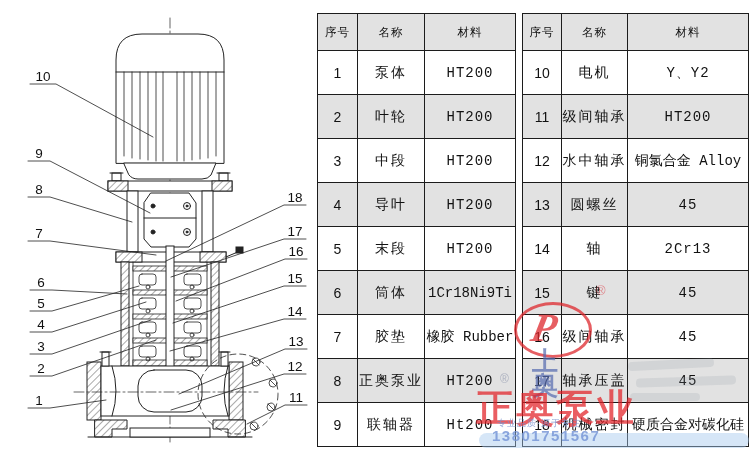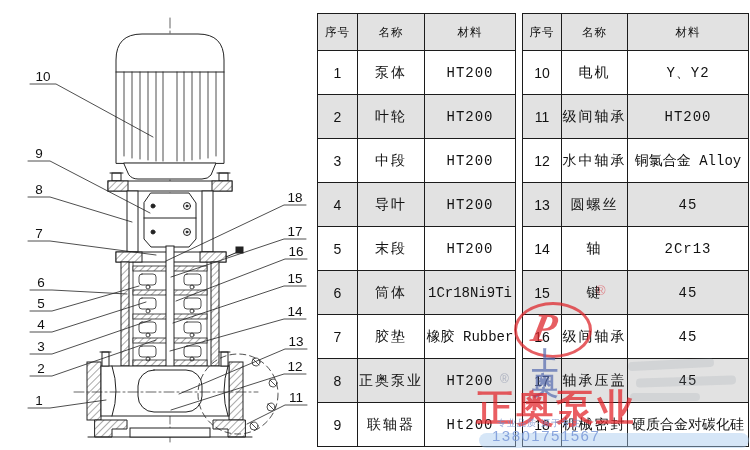--- a/index.html
+++ b/index.html
@@ -30,21 +30,21 @@
   .wm-logo .glyph{position:absolute;left:18px;top:2px;font-size:40px;font-weight:bold;font-style:italic;
                   color:rgba(222,40,45,.75);font-family:"Liberation Serif",serif;transform:skewX(-12deg);}
   .wm-reg1{left:596px;top:283px;font-size:13px;color:rgba(222,60,70,.55);}
   .wm-reg2{left:500px;top:372px;font-size:12px;color:rgba(120,130,160,.5);}
   .wm-shangao{left:519px;top:349px;width:52px;text-align:center;line-height:24px;font-size:26px;
               font-weight:bold;color:rgba(88,108,176,.72);}
   .wm-brand{left:476px;top:383px;font-size:38px;font-weight:bold;letter-spacing:2px;
             color:rgba(226,32,38,.72);text-align:center;}
   .wm-gray{background:rgba(140,150,160,.18);border-radius:4px;}
   .wm-tag{left:497px;top:417px;font-size:9px;letter-spacing:1px;color:rgba(120,145,205,.85);}
-  .wm-phone{left:492px;top:427px;font-size:15px;font-weight:normal;letter-spacing:1.5px;
+  .wm-phone{left:492px;top:427px;font-size:15px;font-weight:bold;letter-spacing:1.5px;
             color:rgba(120,150,215,.85);}
   .wm-band{left:479px;top:433px;width:270px;height:15px;background:rgba(165,200,238,.45);
            border-radius:8px;}
 </style>
 </head>
 <body>
 
 <div class="stage">
 
   <svg class="diagram-svg" width="315" height="450" viewBox="0 0 315 450">

